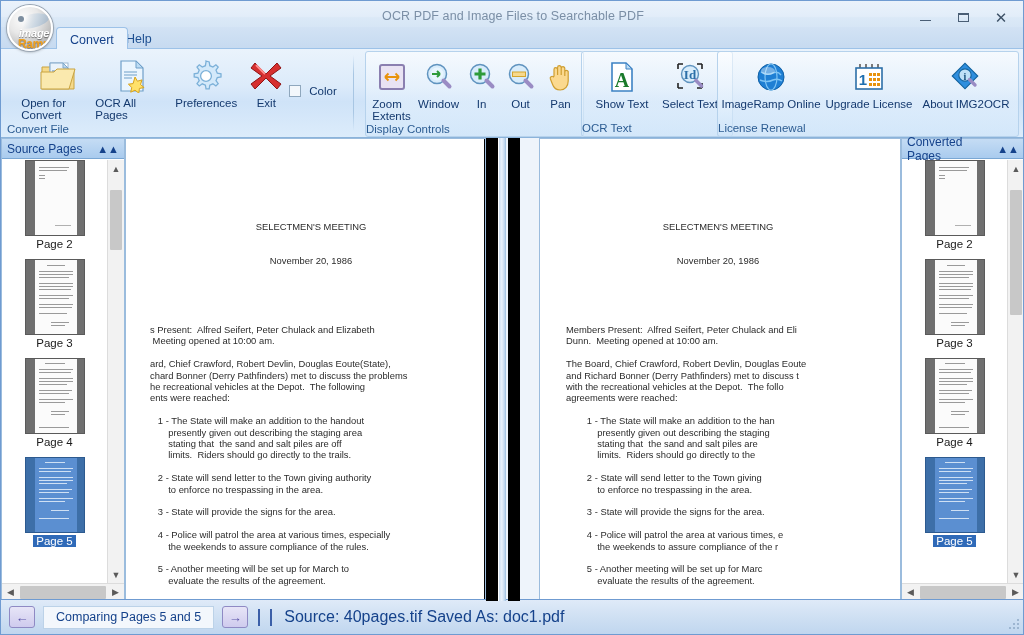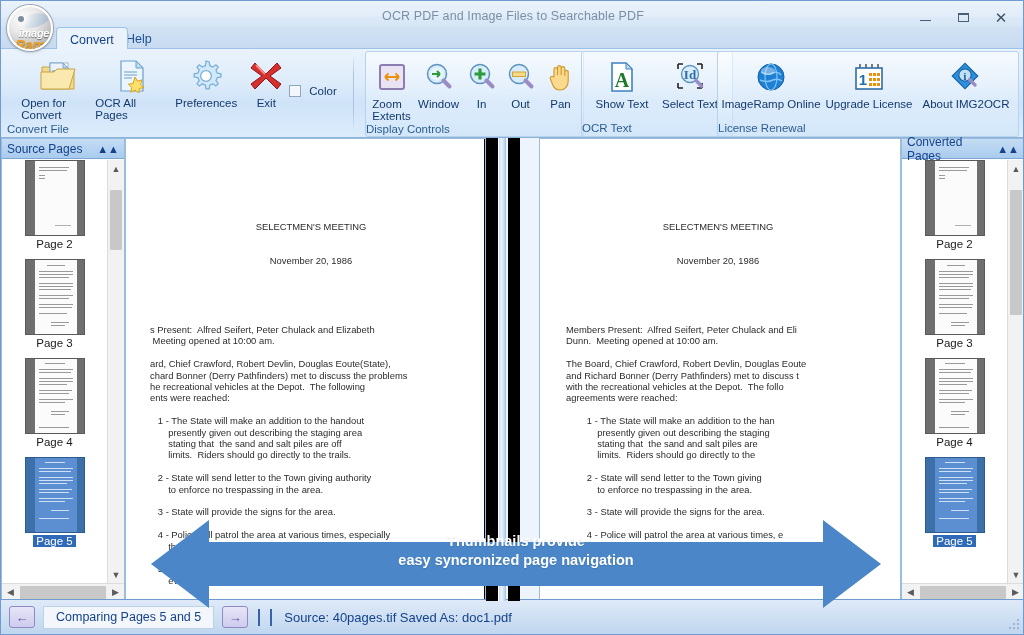--- a/index.html
+++ b/index.html
@@ -67,21 +67,21 @@
     background:#7d8e9f;
   }
   .logo-orb .txt1 {
     position: absolute; left: 4px; top: 20px; width: 42px; text-align:center;
     font-size: 11px; font-weight: bold; color: #ffffff; font-style: italic;
     text-shadow: 0 1px 1px rgba(0,0,0,.45);
     letter-spacing: -0.3px;
   }
   .logo-orb .txt2 {
     position: absolute; left: 4px; top: 30px; width: 42px; text-align:center;
-    font-size: 14px; font-weight: bold; color: #f0a01e; font-style: italic;
+    font-size: 12px; font-weight: bold; color: #f0a01e; 
     text-shadow: 0 1px 1px rgba(0,0,0,.4);
     letter-spacing: -0.3px;
   }
 
   
   .tabstrip {
     position: absolute; left: 0; top: 26px; width: 1024px; height: 22px;
     background: linear-gradient(to bottom, #d2e2f4 0%, #c6daf0 100%);
   }
   .tab {
@@ -286,21 +286,21 @@
     color: #5a52a8; font-size: 13px;
     cursor: default;
   }
   .compare-box {
     height: 23px; margin-left: 8px; padding: 8px 12px;
     background: #f3f7fc; border: 1px solid #bcd2e8;
     display:flex; align-items:center;
     font-size: 12.5px; color: #15428b;
   }
   .pipe { width:2px; height:17px; background:#3b5fa8; margin: 0 4px; }
-  .status-src { font-size: 13px; color: #15428b; margin-left: 8px; }
+  .status-src { font-size: 16px; color: #15428b; margin-left: 8px; }
   .grip {
     position: absolute; right: 4px; bottom: 3px; width: 14px; height: 14px;
   }
   .grip i {
     position:absolute; width:2px; height:2px; background:#8ea8c6; border-radius:50%;
   }
 </style>
 </head>
 <body>
 
@@ -776,29 +776,20 @@
         <div class="thumbbar" style="top:30px; height:125px;"></div>
         <div class="arrow bot">▼</div>
       </div>
       <div class="hscroll">
         <div class="arrow">◀</div>
         <div class="bar"></div>
         <div class="arrow">▶</div>
       </div>
     </div>
 
-    <div class="annot">
-      <svg width="730" height="97" viewBox="0 0 730 97">
-        <polygon points="0,52 58,8 58,30 672,30 672,8 730,52 672,96 672,74 58,74 58,96" fill="#4a86c8"></polygon>
-      </svg>
-      <div class="annot-text">
-        <div>Thumbnails provide</div>
-        <div>easy syncronized page navigation</div>
-      </div>
-    </div>
   </div>
 
   <div class="statusbar">
     <div class="navbtn">←</div>
     <div class="compare-box">Comparing Pages 5 and 5</div>
     <div class="navbtn" style="margin-left:8px;">→</div>
     <span class="pipe" style="margin-left:10px;"></span>
     <span class="pipe" style="margin-left:6px;"></span>
     <div class="status-src">Source:  40pages.tif   Saved As:  doc1.pdf</div>
     <div class="grip">

